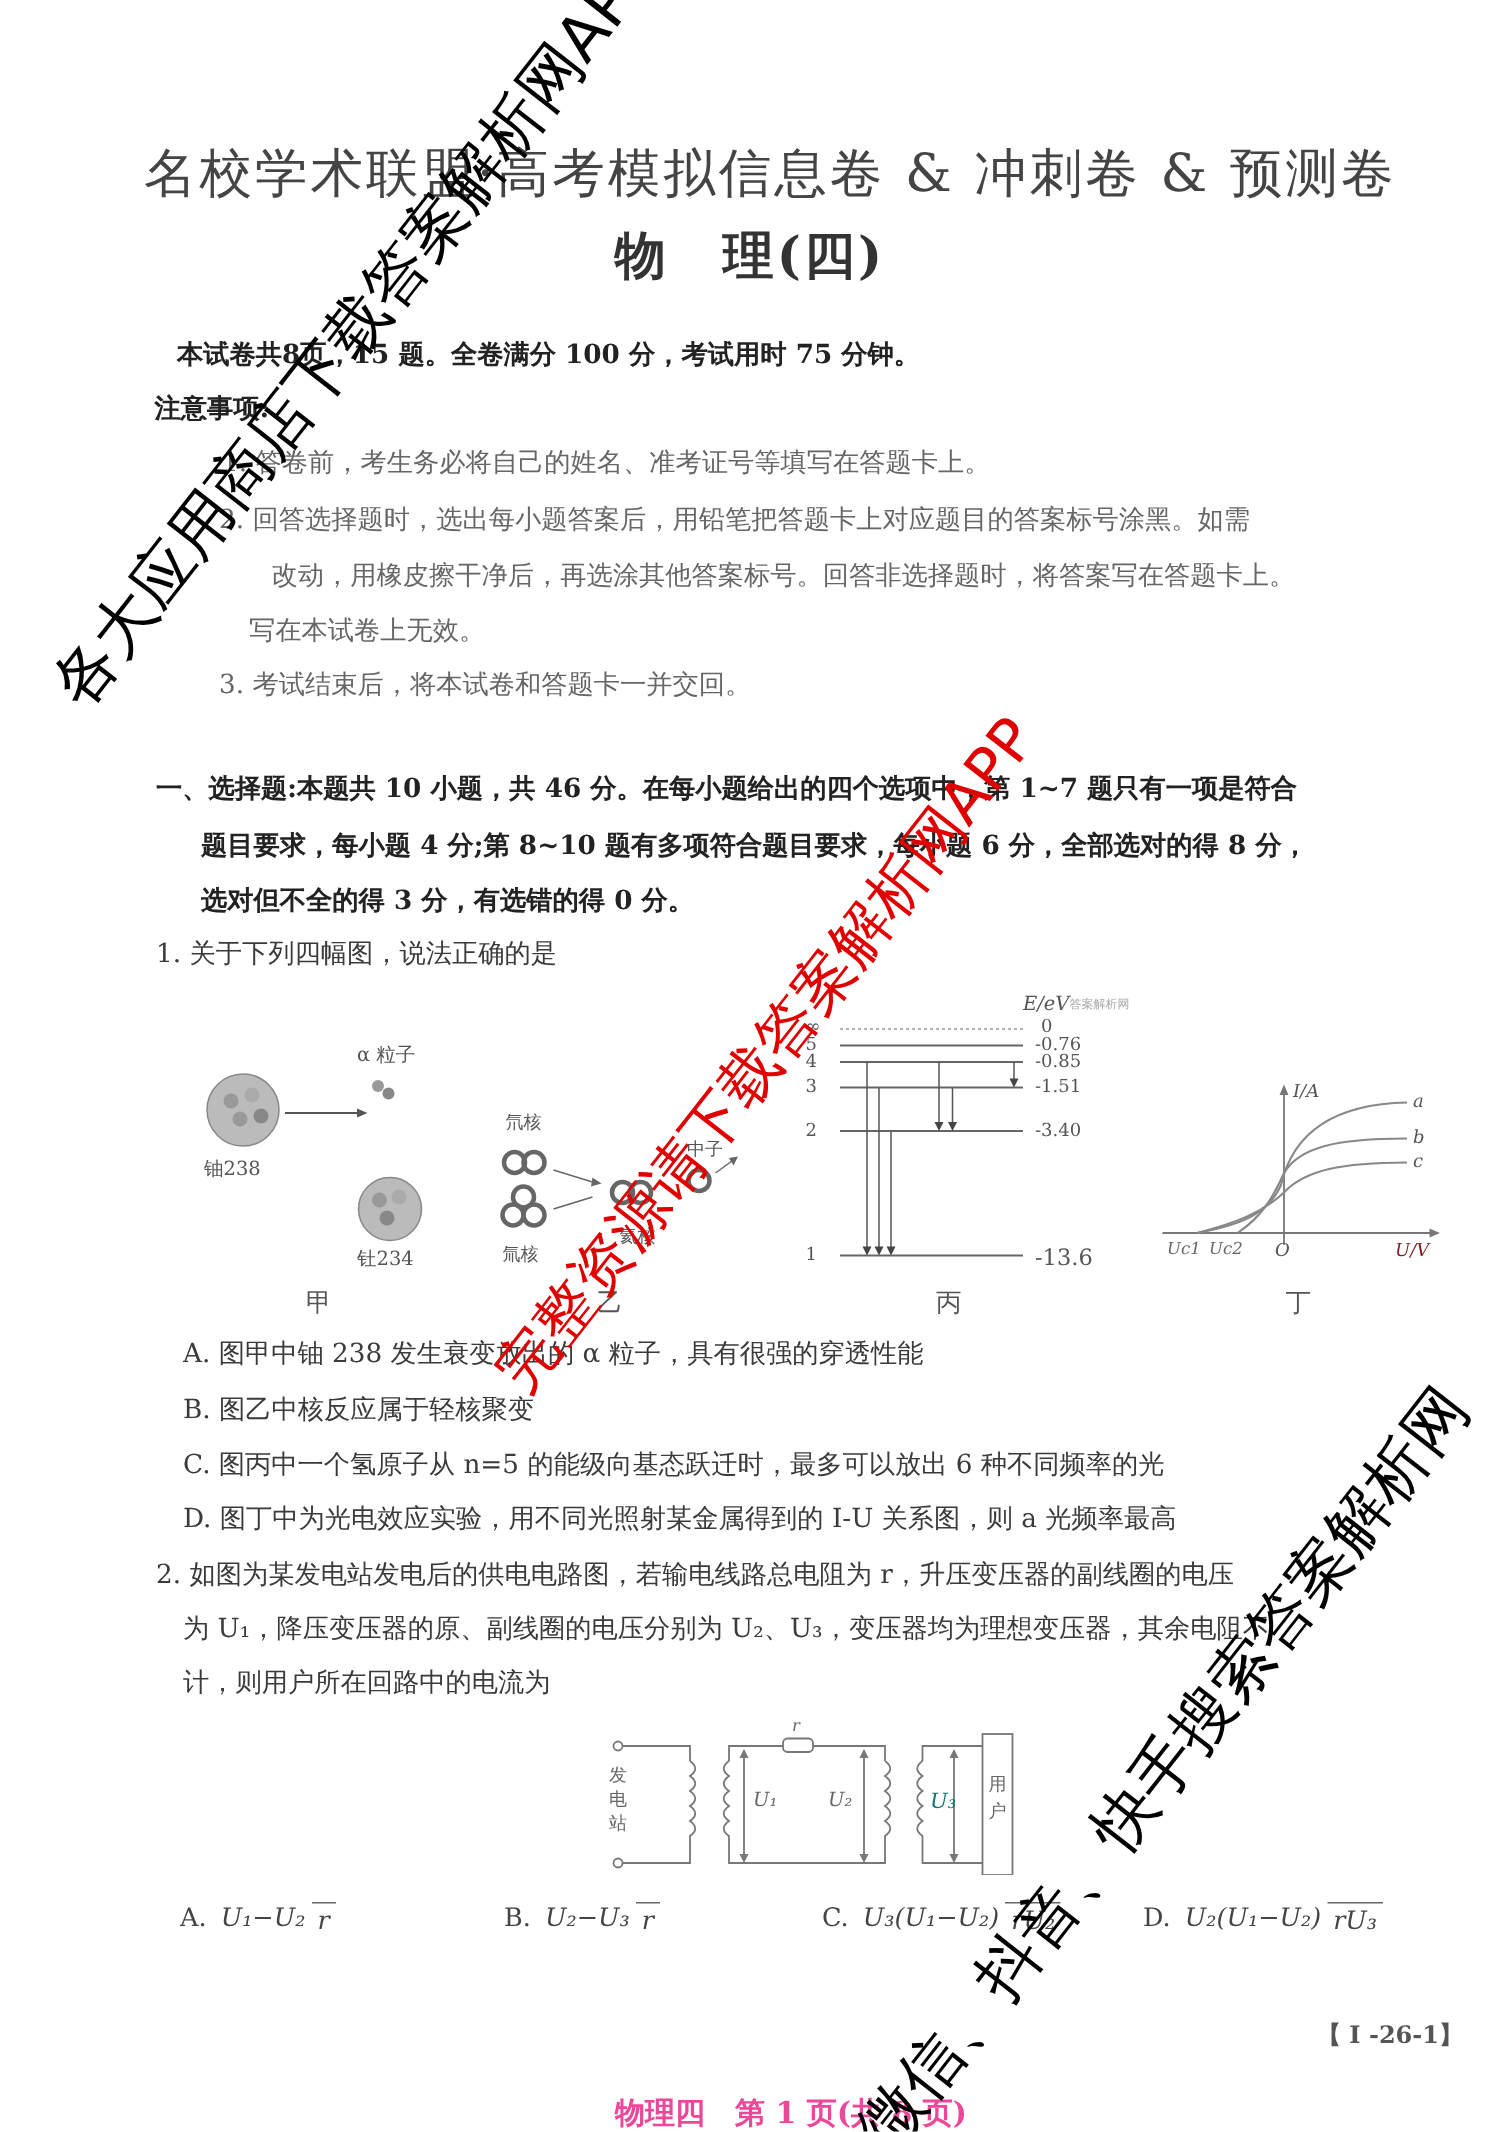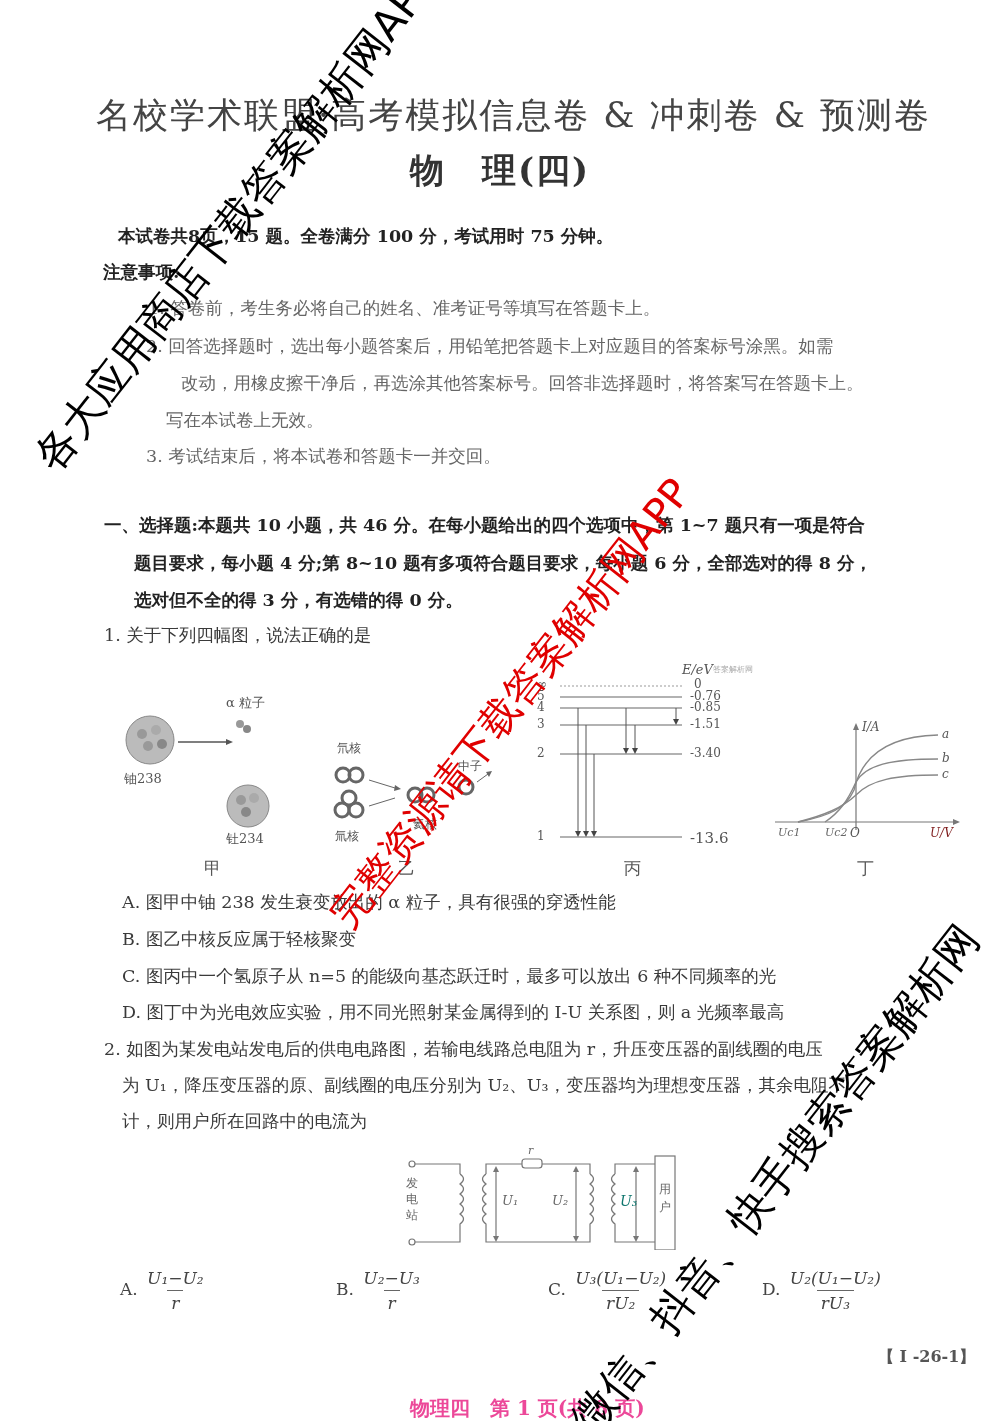--- a/index.html
+++ b/index.html
@@ -6,21 +6,21 @@
   body { width:1000px; height:1421px; position:relative; overflow:hidden;
          font-family:"DejaVu Serif","Liberation Serif",serif; color:#2a2a2a; }
   .abs { position:absolute; }
   .title { left:96px; top:92px; font-size:35px; color:#444; letter-spacing:2px; white-space:nowrap; }
   .subtitle { left:0; width:1000px; text-align:center; top:148px; font-size:34px; font-weight:bold; color:#333; letter-spacing:2px; }
   .line { font-size:17.5px; white-space:nowrap; color:#3a3a3a; }
   .bold { font-weight:bold; color:#222; }
   .gray { color:#666; }
   .cap { font-size:17px; color:#555; }
   .small { font-size:12px; color:#555; }
-  .frac { display:inline-flex; flex-direction:column; align-items:center; vertical-align:middle; font-style:italic; font-size:17px; color:#444; }
+  .frac { display:inline-flex; flex-direction:row; align-items:center; vertical-align:middle; font-style:italic; font-size:17px; color:#444; }
   .frac .num { padding:0 4px 2px; }
   .frac .den { border-top:1.5px solid #666; padding:2px 4px 0; }
   .opt { font-size:17px; color:#444; white-space:nowrap; }
   .wm { position:absolute; white-space:nowrap; transform-origin:0 0; font-family:"DejaVu Sans","Liberation Sans",sans-serif; }
   .wm-black { color:#000; font-size:42px; }
   .wm-red { color:#e00000; font-size:40px; }
 </style>
 </head>
 <body>
 
@@ -34,21 +34,21 @@
 <div class="abs line gray" style="left:181px;top:371px;">改动，用橡皮擦干净后，再选涂其他答案标号。回答非选择题时，将答案写在答题卡上。</div>
 <div class="abs line gray" style="left:166px;top:408px;">写在本试卷上无效。</div>
 <div class="abs line gray" style="left:146px;top:444px;">3. 考试结束后，将本试卷和答题卡一并交回。</div>
 
 <div class="abs line bold" style="left:104px;top:513px;">一、选择题:本题共 10 小题，共 46 分。在每小题给出的四个选项中，第 1~7 题只有一项是符合</div>
 <div class="abs line bold" style="left:134px;top:551px;">题目要求，每小题 4 分;第 8~10 题有多项符合题目要求，每小题 6 分，全部选对的得 8 分，</div>
 <div class="abs line bold" style="left:134px;top:588px;">选对但不全的得 3 分，有选错的得 0 分。</div>
 
 <div class="abs line" style="left:104px;top:623px;">1. 关于下列四幅图，说法正确的是</div>
 
-<div class="abs" style="left:108px;top:680px;width:200px;height:200px;text-decoration:underline;">
+<div class="abs" style="left:120px;top:680px;width:200px;height:200px;text-decoration:underline;">
   <div class="abs small" style="left:118px;top:14px;font-size:13px;">α 粒子</div>
   <svg class="abs" style="left:0;top:0;" width="200" height="180">
     <circle cx="132" cy="44" r="4" fill="#999"></circle>
       <circle cx="139" cy="49" r="4" fill="#888"></circle>
     <circle cx="42" cy="60" r="24" fill="#bbb" stroke="#888"></circle>
     <circle cx="34" cy="54" r="5" fill="#999"></circle>
       <circle cx="48" cy="50" r="5" fill="#aaa"></circle>
     <circle cx="40" cy="66" r="5" fill="#999"></circle>
       <circle cx="54" cy="64" r="5" fill="#888"></circle>
     <line x1="70" y1="62" x2="118" y2="62" stroke="#555" stroke-width="1.3"></line>
@@ -136,21 +136,21 @@
     <polygon points="83,10 86,3 89,10" fill="#777"></polygon>
     <path d="M28,102 C60,96 76,88 84,70 C92,35 120,16 168,15" fill="none" stroke="#888" stroke-width="1.4"></path>
     <path d="M55,102 C70,92 78,80 86,62 C96,45 120,39 168,39" fill="none" stroke="#888" stroke-width="1.4"></path>
     <path d="M28,102 C55,95 72,88 86,75 C100,60 125,55 168,55" fill="none" stroke="#888" stroke-width="1.4"></path>
   </svg>
   <div class="abs" style="left:92px;top:0;font-size:12px;font-style:italic;color:#555;text-align:right;">I/A</div>
   <div class="abs" style="left:172px;top:7px;font-size:12px;font-style:italic;color:#555;">a</div>
   <div class="abs" style="left:172px;top:31px;font-size:12px;font-style:italic;color:#555;">b</div>
   <div class="abs" style="left:172px;top:47px;font-size:12px;font-style:italic;color:#555;">c</div>
   <div class="abs" style="left:8px;top:106px;font-size:11px;font-style:italic;color:#666;">Uc1</div>
-  <div class="abs" style="left:55px;top:106px;font-size:11px;font-style:italic;color:#666;">Uc2</div>
+  <div class="abs" style="left:36px;top:106px;font-size:11px;font-style:italic;color:#666;">Uc2</div>
   <div class="abs" style="left:80px;top:106px;font-size:12px;font-style:italic;color:#555;">O</div>
   <div class="abs" style="left:160px;top:106px;font-size:12px;font-style:italic;color:#7f1d1d;">U/V</div>
 </div>
 <div class="abs cap" style="left:857px;top:857px;">丁</div>
 
 <div class="abs line" style="left:122px;top:890px;">A. 图甲中铀 238 发生衰变放出的 α 粒子，具有很强的穿透性能</div>
 <div class="abs line" style="left:122px;top:927px;">B. 图乙中核反应属于轻核聚变</div>
 <div class="abs line" style="left:122px;top:964px;">C. 图丙中一个氢原子从 n=5 的能级向基态跃迁时，最多可以放出 6 种不同频率的光</div>
 <div class="abs line" style="left:122px;top:1000px;">D. 图丁中为光电效应实验，用不同光照射某金属得到的 I-U 关系图，则 a 光频率最高</div>
 

